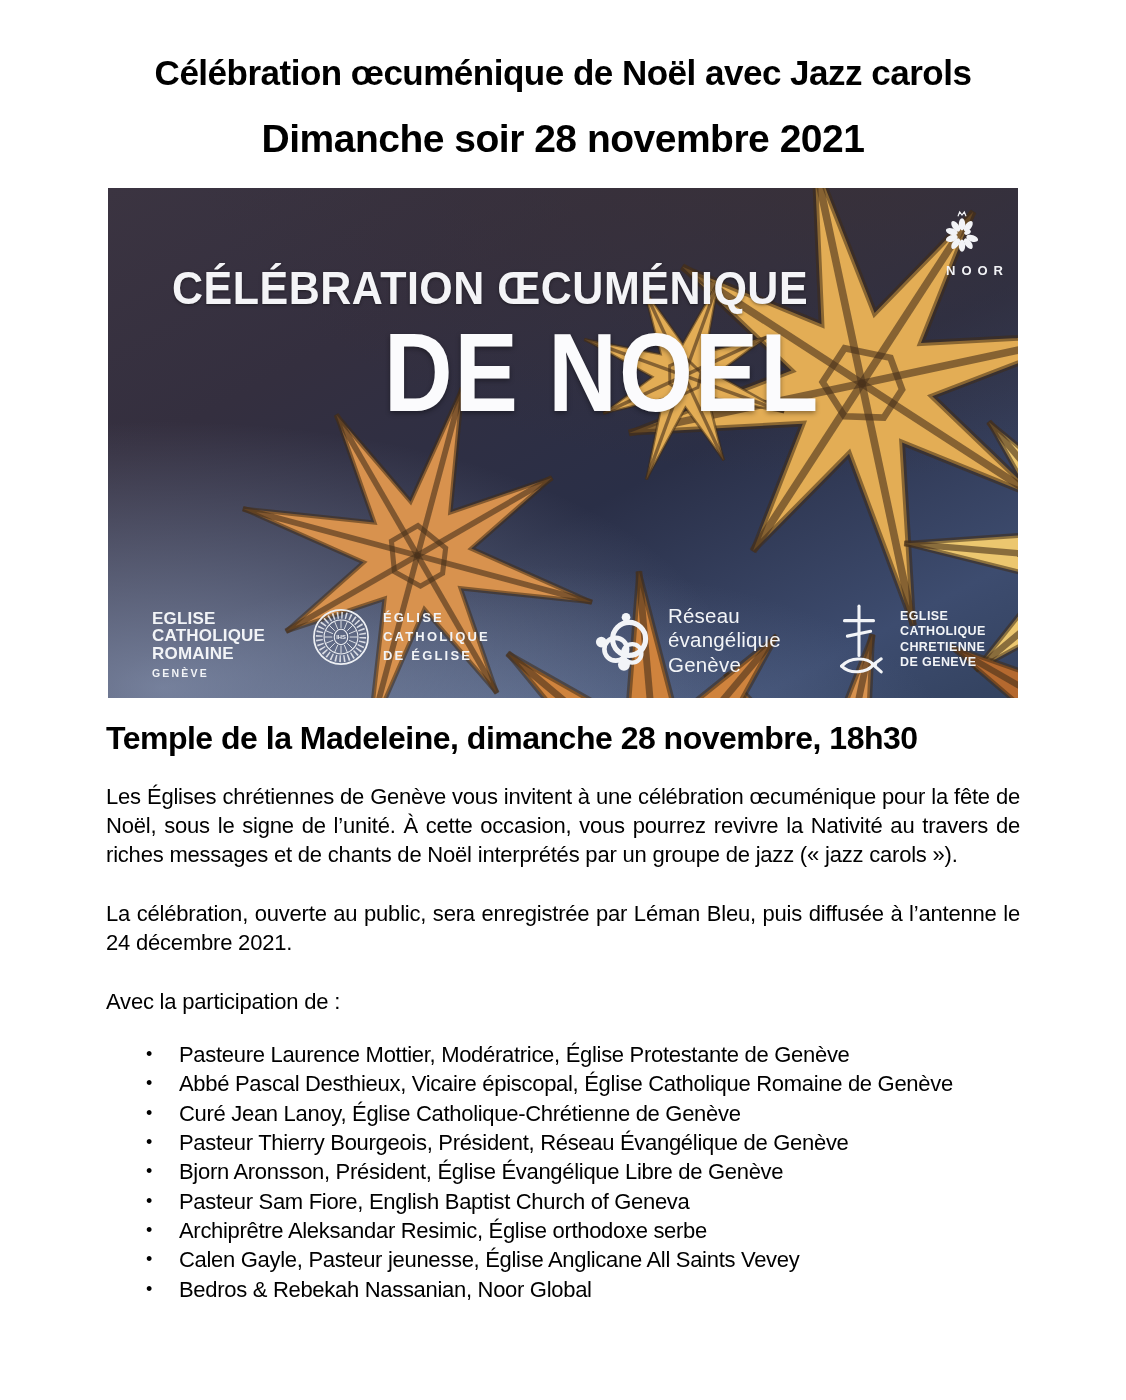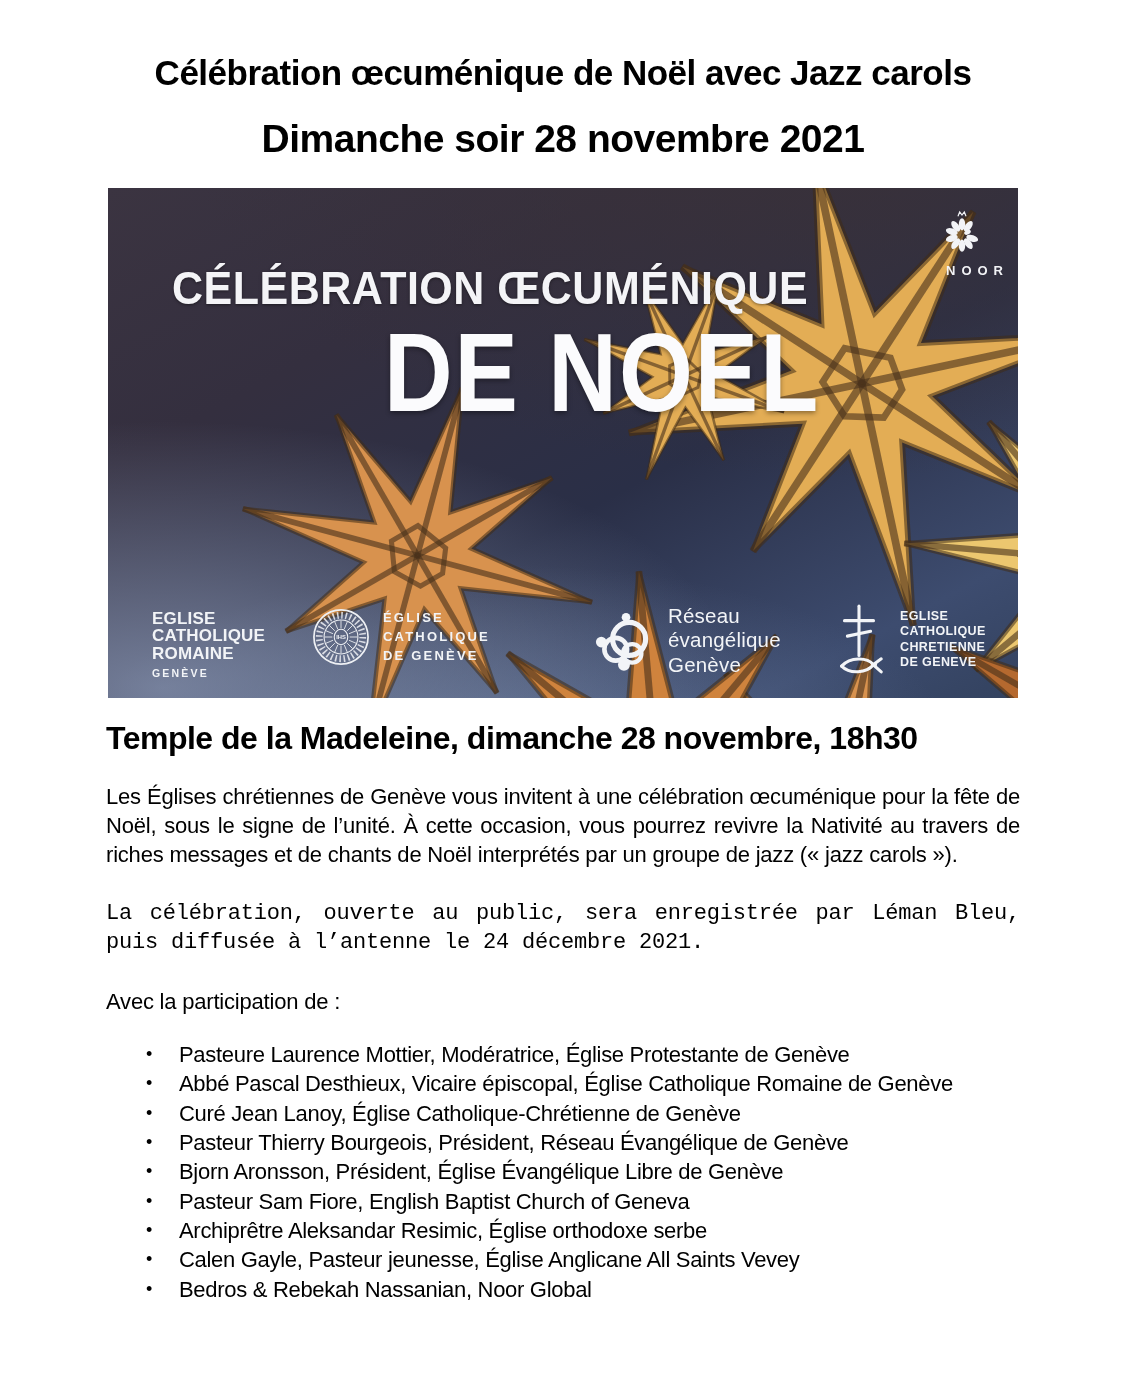--- a/index.html
+++ b/index.html
@@ -46,21 +46,21 @@
   .lg-rev .rev-icon{width:66px;height:66px;margin-right:10px;}
   .lg-rev .bl{font-size:20.5px;line-height:24.5px;font-weight:normal;letter-spacing:0.2px;}
   
   .lg-ecc{left:722px;top:6px;}
   .lg-ecc .ecc-icon{width:58px;height:76px;margin-right:12px;}
   .lg-ecc .bl{font-size:12.5px;font-weight:bold;line-height:15.5px;letter-spacing:0.4px;}
 
   
   h3.section-heading{margin:21px 0 0 0;font-size:32px;line-height:1.2;font-weight:bold;letter-spacing:-0.5px;}
   p.body-par{margin:25px 0 0 0;font-size:22px;line-height:29px;text-align:justify;letter-spacing:-0.2px;}
-  p.body-par.second{margin-top:30px;font-family:Liberation Mono, monospace;}
+  p.body-par.second{margin-top:30px;}
   p.intro{margin:30px 0 0 0;font-size:22px;line-height:29px;letter-spacing:-0.2px;}
   ul.participants{list-style:none;margin:24px 0 0 0;padding:0;}
   ul.participants li{display:flex;font-size:22px;line-height:29.3px;letter-spacing:-0.3px;}
   ul.participants .bullet{flex:0 0 auto;width:33px;margin-left:40px;font-size:18px;}
   ul.participants .li-text{flex:1 1 auto;}
   p.footer-note{margin:21px 0 0 0;font-size:22px;line-height:29px;letter-spacing:-0.2px;}
 </style>
 </head>
 <body>
 
@@ -178,21 +178,21 @@
               <line x1="-8.3" y1="3.4" x2="-15.7" y2="6.5"></line>
             <line x1="-8.3" y1="-3.4" x2="-15.7" y2="-6.5"></line>
               <line x1="-3.4" y1="-8.3" x2="-6.5" y2="-15.7"></line>
           </g>
           <ellipse rx="7" ry="8" fill="none" stroke="#eef0f4" stroke-width="1.1"></ellipse>
           <text x="0" y="2.4" text-anchor="middle" font-size="6" font-weight="bold" fill="#eef0f4" font-family="Liberation Sans, sans-serif">IHS</text>
         </svg>
         <div class="logo-lines">
             <div class="bl">ÉGLISE</div>
             <div class="bl">CATHOLIQUE</div>
-            <div class="bl">DE GENÈVE</div>
+            <div class="bl">DE ÉGLISE</div>
           </div>
       </div>
 
       <div class="logo-group lg-rev">
         <svg class="rev-icon logo-icon" viewBox="-32 -32 64 64">
           <g fill="none" stroke="#f2f4f7">
             <circle cx="4" cy="-2" r="16" stroke-width="5"></circle>
             <circle cx="-9" cy="8" r="11" stroke-width="4.5"></circle>
             <circle cx="7" cy="12" r="9" stroke-width="4"></circle>
           </g>

